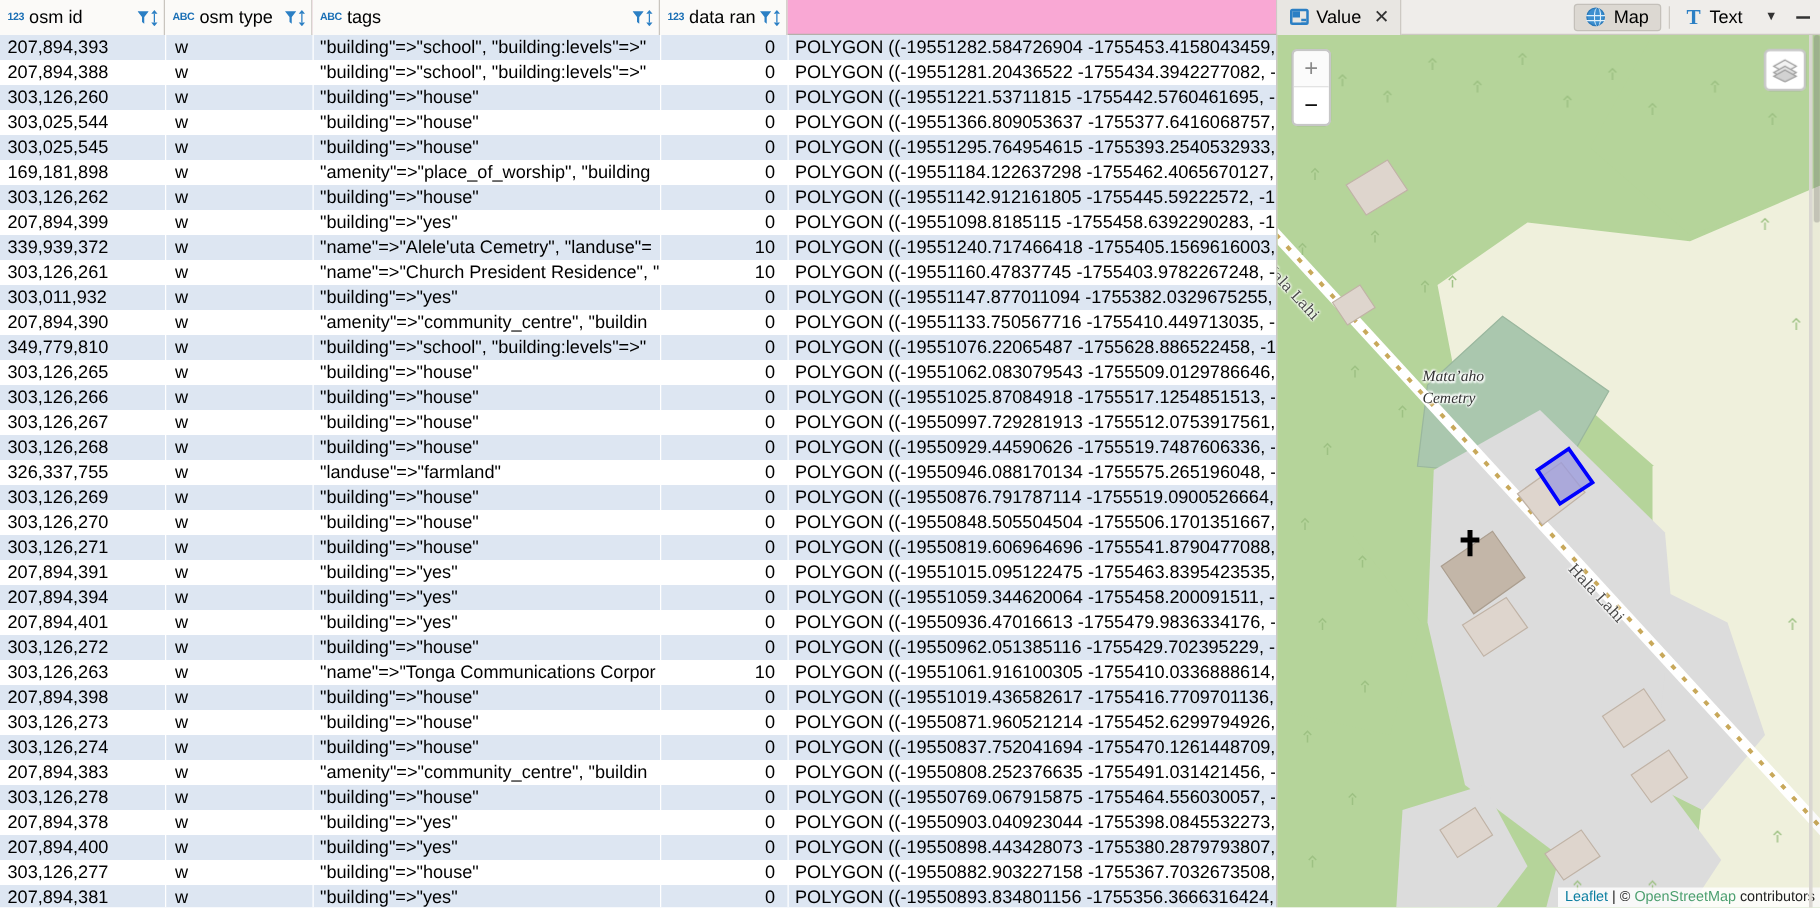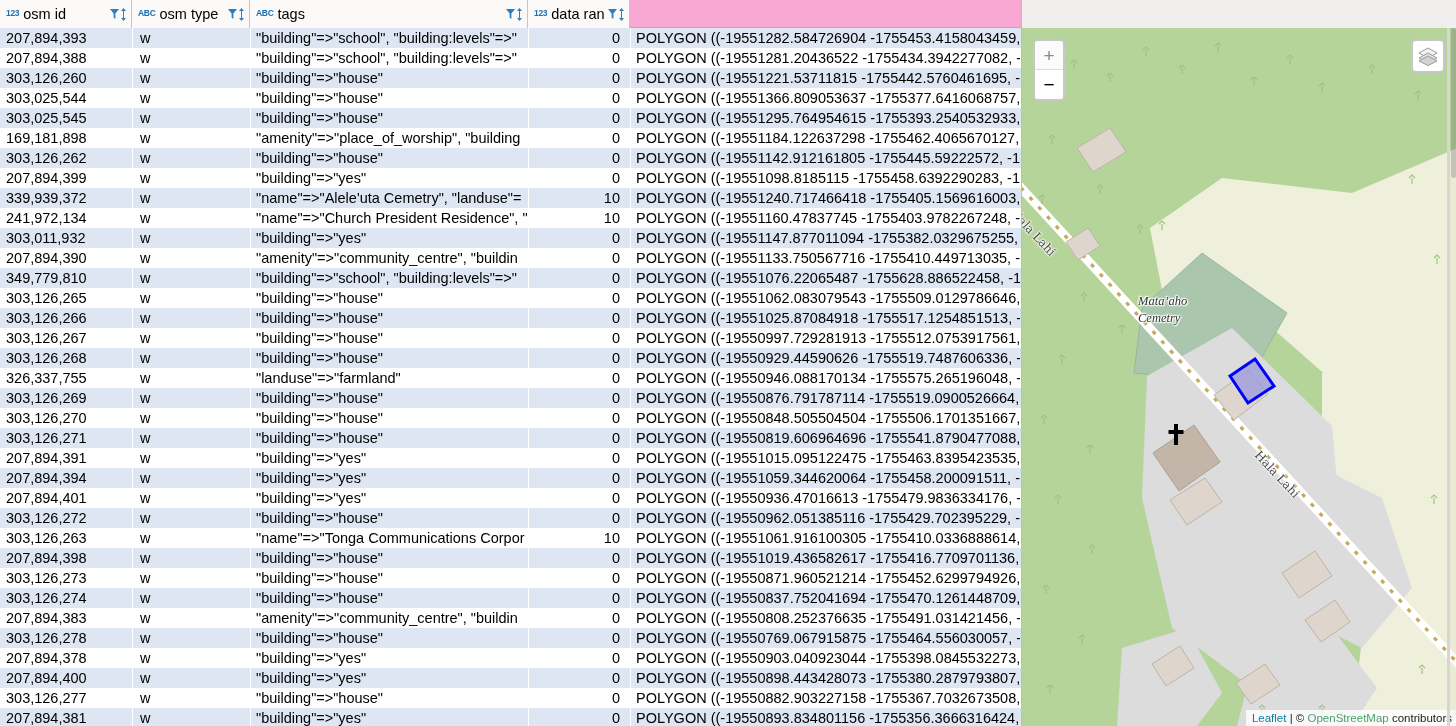--- a/index.html
+++ b/index.html
@@ -398,21 +398,21 @@
           <div class="tcell c-way">POLYGON ((-19551098.8185115 -1755458.6392290283, -19</div>
         </div>
         <div class="trow odd">
           <div class="tcell c-id">339,939,372</div>
           <div class="tcell c-type">w</div>
           <div class="tcell c-tags">"name"=&gt;"Alele'uta Cemetry", "landuse"=</div>
           <div class="tcell c-rank">10</div>
           <div class="tcell c-way">POLYGON ((-19551240.717466418 -1755405.1569616003, -</div>
         </div>
         <div class="trow even">
-          <div class="tcell c-id">241,972,134</div>
+          <div class="tcell c-id">303,126,261</div>
           <div class="tcell c-type">w</div>
           <div class="tcell c-tags">"name"=&gt;"Church President Residence", "</div>
           <div class="tcell c-rank">10</div>
           <div class="tcell c-way">POLYGON ((-19551160.47837745 -1755403.9782267248, -1</div>
         </div>
         <div class="trow odd">
           <div class="tcell c-id">303,011,932</div>
           <div class="tcell c-type">w</div>
           <div class="tcell c-tags">"building"=&gt;"yes"</div>
           <div class="tcell c-rank">0</div>
@@ -589,20 +589,41 @@
       </div>
 
     <div class="colsep" style="left:132px"></div>
     <div class="colsep" style="left:250px"></div>
     <div class="colsep" style="left:528px"></div>
     <div class="colsep" style="left:630px"></div>
   </div>
 
   <div id="map-pane">
 
+    <div class="map-toolbar">
+      <div class="mtab">
+        <span class="vicon"></span>
+        <span>Value</span>
+        <span class="mtab-close">✕</span>
+      </div>
+      <div class="mt-spacer"></div>
+      <div class="mbtn sel">
+        <span class="globe"></span>
+        <span>Map</span>
+      </div>
+      <div class="vsep"></div>
+      <div class="mbtn">
+        <span class="tglyph">T</span>
+        <span>Text</span>
+      </div>
+      <div class="caret">▼</div>
+      <div class="minbtn">
+          <span></span>
+        </div>
+    </div>
 
     <div class="map-canvas">
 
       <svg class="map-svg" width="435" height="698" viewBox="0 0 435 698">
 
         <rect x="0" y="0" width="435" height="698" fill="#b5d49a"></rect>
 
         <polygon points="128,200 200,150 330,165 435,120 435,430 330,370 250,300 140,262" fill="#eff0dc" stroke="none"></polygon>
         <polygon points="300,0 435,0 435,120 330,160 250,90" fill="#b5d49a"></polygon>
 

